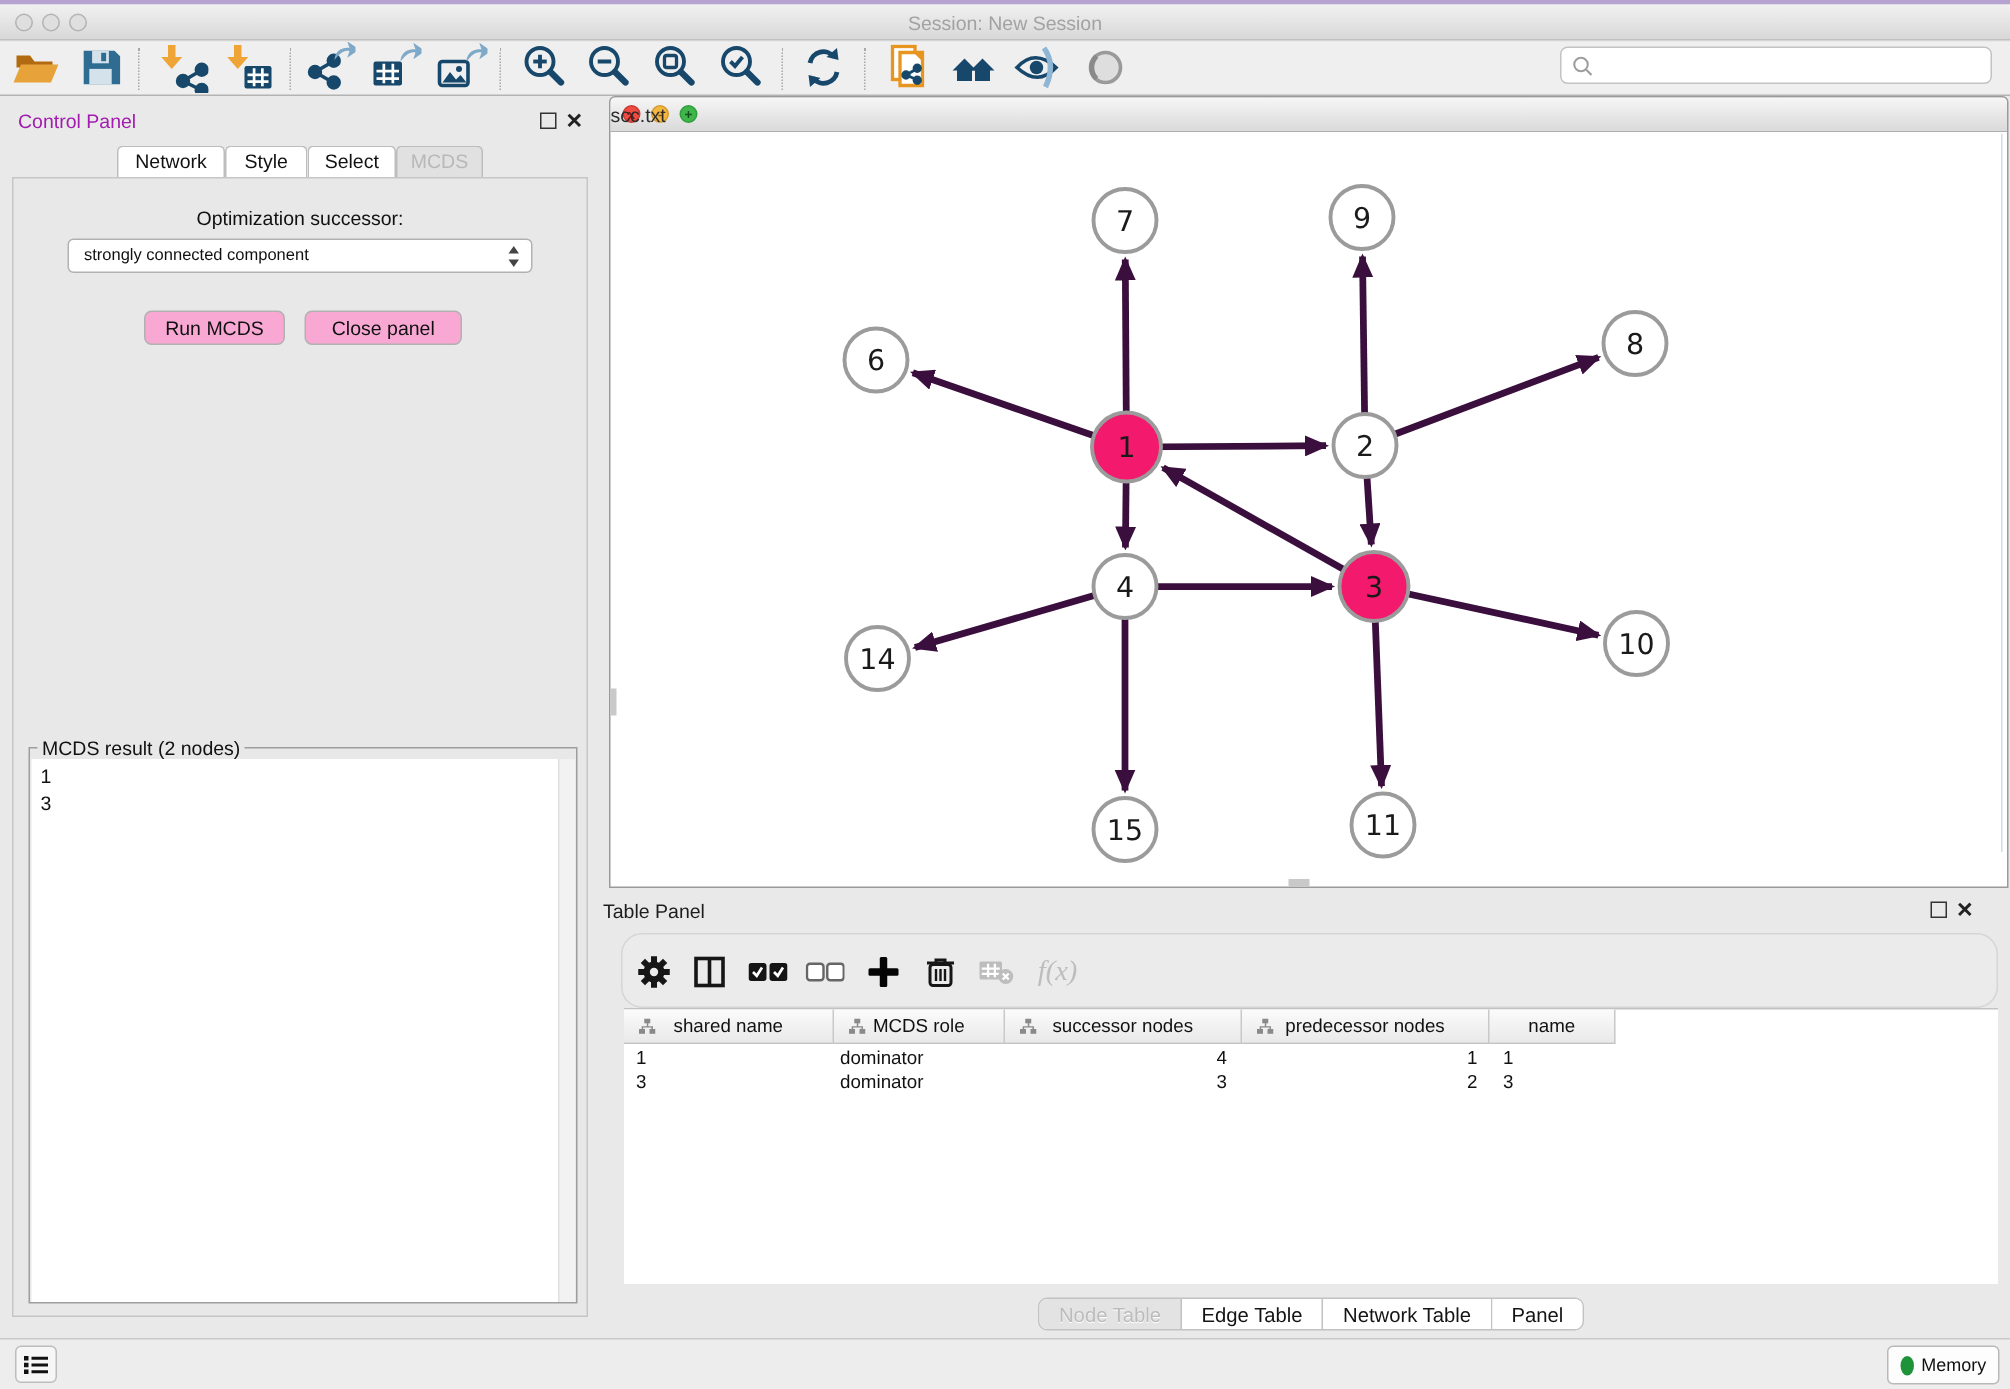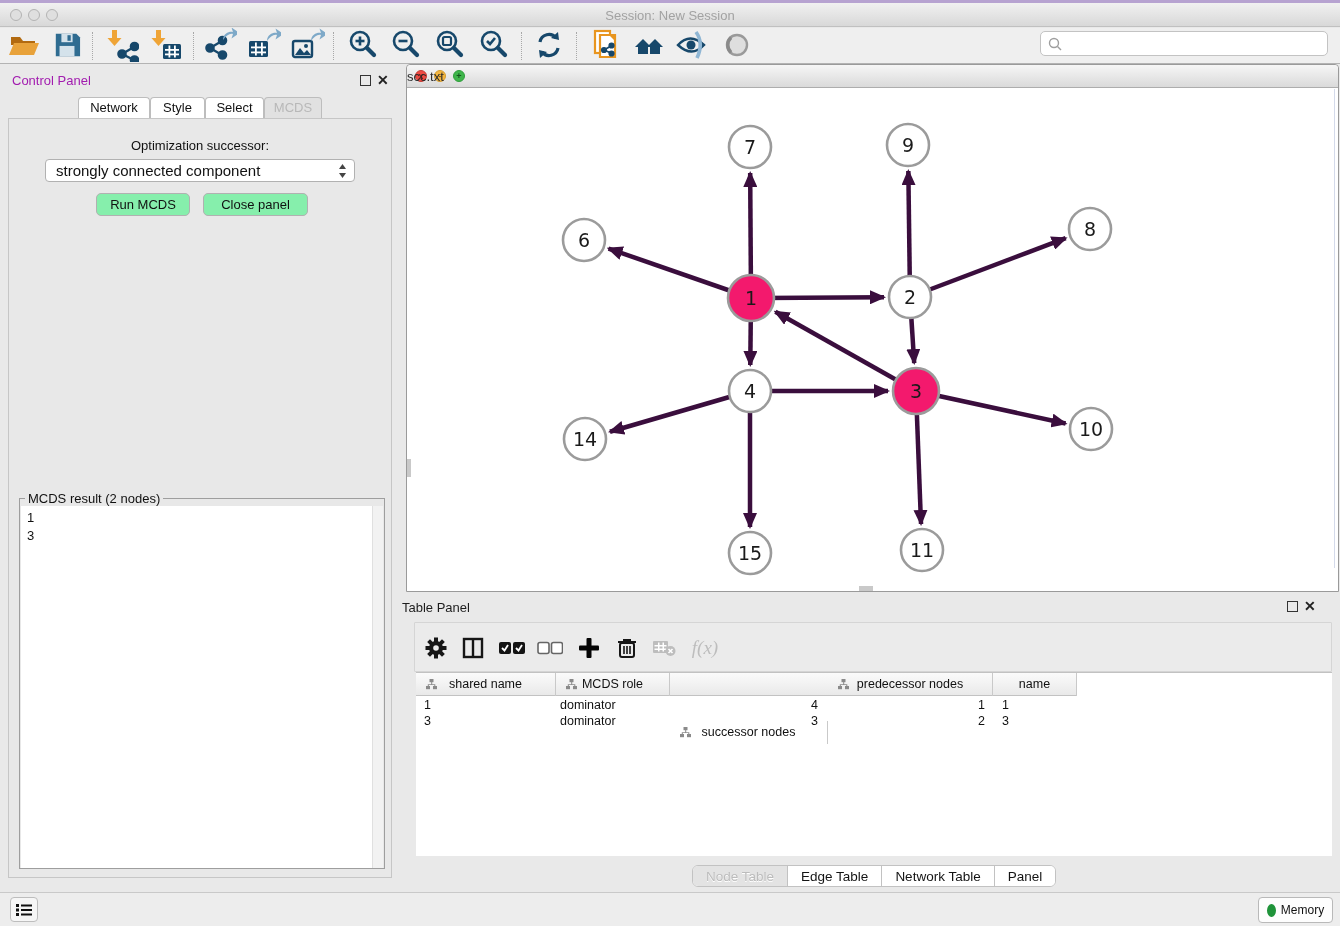--- a/index.html
+++ b/index.html
@@ -16,38 +16,38 @@
 #searchbox{position:absolute;left:1040px;top:3px;width:288px;height:25px;background:#fff;border:1px solid #c3c3c3;border-radius:5px}
 #searchbox svg{position:absolute;left:7px;top:5px}
 #searchbox input{position:absolute;left:26px;top:2px;width:255px;height:19px;border:none;outline:none;font-size:13px;background:transparent}
 #cp-header{left:0;top:64px;width:400px;height:30px}
 #cp-title{position:absolute;left:12px;top:9px;font-size:13px;color:#a21caf}
 .float-icon{position:absolute;width:11px;height:11px;border:1.6px solid #333}
 .close-x{position:absolute;font-size:14px;font-weight:bold;color:#222;line-height:12px}
 .cptab{position:absolute;top:0;height:21px;background:#fff;border:1px solid #bdbdbd;border-bottom:none;border-radius:4px 4px 0 0;font-size:13px;color:#111;text-align:center;line-height:20px}
 #cp-content{left:8px;top:118px;width:384px;height:760px;background:#e8e8e8;border:1px solid #c6c6c6}
 #opt-label{position:absolute;left:0;width:100%;top:19px;text-align:center;font-size:13px;color:#111}
-#opt-select{position:absolute;left:36px;top:40px;width:310px;height:23px;background:#fff;border:1px solid #b1b1b1;border-radius:4px;font-size:15px;color:#111;line-height:21px;padding-left:10px}
+#opt-select{position:absolute;left:36px;top:40px;width:310px;height:23px;background:#fff;border:1px solid #b1b1b1;border-radius:4px;font-size:11px;color:#111;line-height:21px;padding-left:10px}
 #opt-select .stepper{position:absolute;right:7px;top:3px}
-.cpbtn{position:absolute;top:74px;height:23px;background:#86efac;border:1px solid #b1b1b1;border-radius:5px;font-size:13px;color:#111;text-align:center;line-height:21px}
+.cpbtn{position:absolute;top:88px;height:23px;background:#f9a8d4;border:1px solid #b1b1b1;border-radius:5px;font-size:13px;color:#111;text-align:center;line-height:21px}
 #mcds-fieldset{position:absolute;left:10px;top:379px;width:366px;height:371px;border:1px solid #9e9e9e}
 #mcds-legend{position:absolute;left:5px;top:-8px;background:#e8e8e8;padding:0 3px;font-size:13px;color:#111}
 #mcds-inner{position:absolute;left:1px;top:7px;width:362px;height:362px;background:#fff}
 #mcds-scroll{position:absolute;right:0;top:0;width:11px;height:100%;background:#f2f2f2;border-left:1px solid #e0e0e0}
 #mcds-text{position:absolute;left:6px;top:3px;font-size:13px;color:#111;line-height:18px}
 #netwin{left:406px;top:64px;width:933px;height:528px;background:#fff;border:1px solid #9a9a9a;border-radius:4px 4px 0 0}
 #netwin-titlebar{position:absolute;left:0;top:0;width:100%;height:23px;background:linear-gradient(#f6f6f6,#dadada);border-bottom:1px solid #adadad;border-radius:4px 4px 0 0}
 .tl{position:absolute;top:5px;width:12px;height:12px;border-radius:50%;font-size:9px;font-weight:bold;text-align:center;line-height:11px}
 #netwin-title{position:absolute;left:0;right:0;top:4px;font-size:13px;color:#2b2b2b}
 #graph-svg{position:absolute;left:0;top:24px}
 .scrollhint{position:absolute;background:#c9c9c9}
 #canvas-rightline{position:absolute;right:3px;top:24px;width:1px;height:479px;background:#d4daea}
 #tp-header{left:390px;top:594px;width:934px;height:26px}
 #tp-title{position:absolute;left:12px;top:6px;font-size:13px;color:#1d1d1d}
-#tp-toolbar{left:414px;top:622px;width:918px;height:50px;background:#ebebeb;border:1px solid #d5d5d5;border-radius:1px}
+#tp-toolbar{left:414px;top:622px;width:918px;height:50px;background:#ebebeb;border:1px solid #d5d5d5;border-radius:14px}
 .tpicon{position:absolute;top:7px;width:36px;height:36px;display:flex;align-items:center;justify-content:center}
 #tbl{left:416px;top:672px;width:916px;height:184px;background:#fff;border-top:1px solid #c2c2c2}
 #tbl-header{position:absolute;left:0;top:0;height:23px;width:661px;background:linear-gradient(#fbfbfb,#e9e9e9);border-bottom:1px solid #c2c2c2;display:flex}
 .hcell{position:relative;height:23px;border-right:1px solid #c9c9c9;font-size:12.5px;color:#111}
 .hcell svg{position:absolute;left:10px;top:6px}
 .hcell span{display:block;width:100%;text-align:center;line-height:22px}
 .trow{position:absolute;left:0;height:16px;width:661px;display:flex;font-size:12.5px;color:#111}
 .tcell{height:16px;line-height:16px}
 .c0{width:140px;padding-left:8px}
 .c1{width:114px;padding-left:4px}
@@ -428,21 +428,21 @@
           <svg width="11" height="11" viewBox="0 0 11 11">
             <g fill="#8a8a8a">
               <rect x="3.5" y="0" width="4" height="3.2"></rect>
               <rect x="0" y="7" width="4" height="3.2"></rect>
               <rect x="7" y="7" width="4" height="3.2"></rect>
               <path d="M5.2 3v2.2H1.8V7h1v-1h5.5v1h1V5.2H6.2V3z"></path>
             </g>
           </svg>
           <span>MCDS role</span>
         </div>
-        <div class="hcell" style="width: 158px; margin-top: 48px;">
+        <div class="hcell" style="width: 158px;">
           <svg width="11" height="11" viewBox="0 0 11 11">
             <g fill="#8a8a8a">
               <rect x="3.5" y="0" width="4" height="3.2"></rect>
               <rect x="0" y="7" width="4" height="3.2"></rect>
               <rect x="7" y="7" width="4" height="3.2"></rect>
               <path d="M5.2 3v2.2H1.8V7h1v-1h5.5v1h1V5.2H6.2V3z"></path>
             </g>
           </svg>
           <span>successor nodes</span>
         </div>

